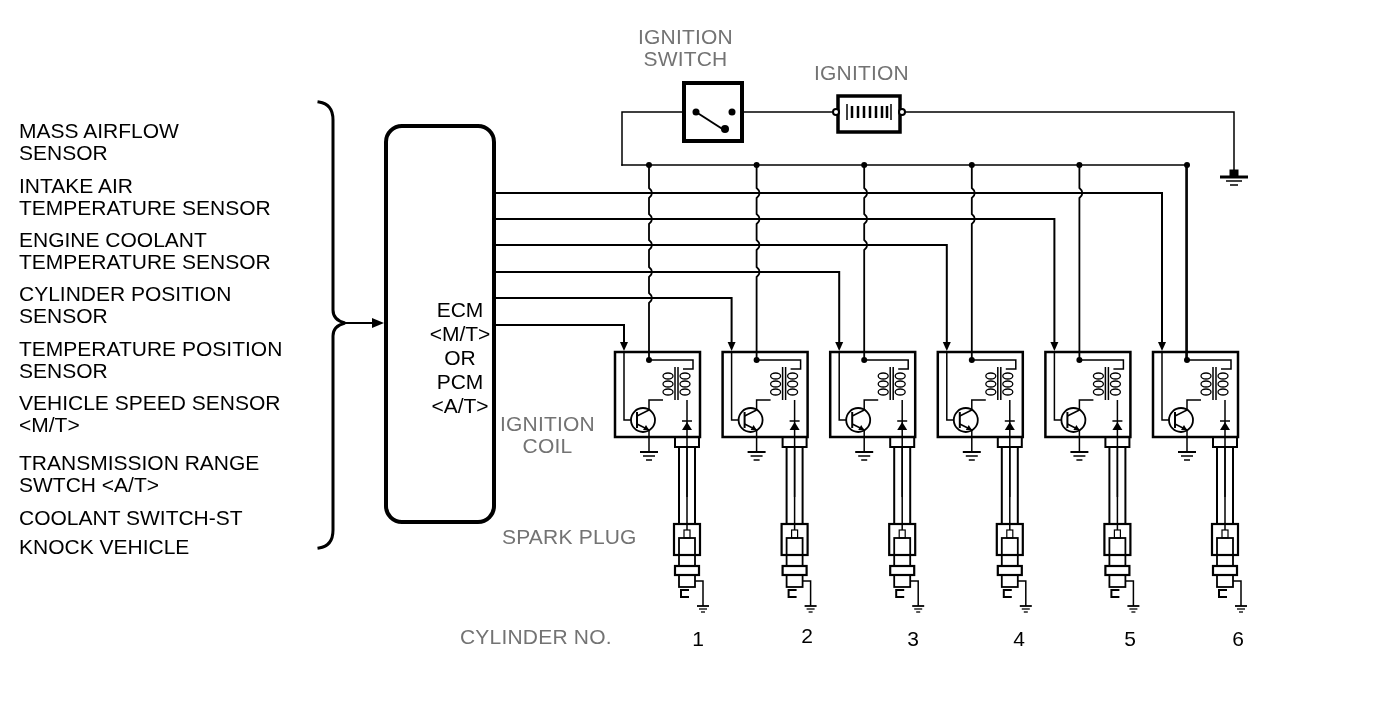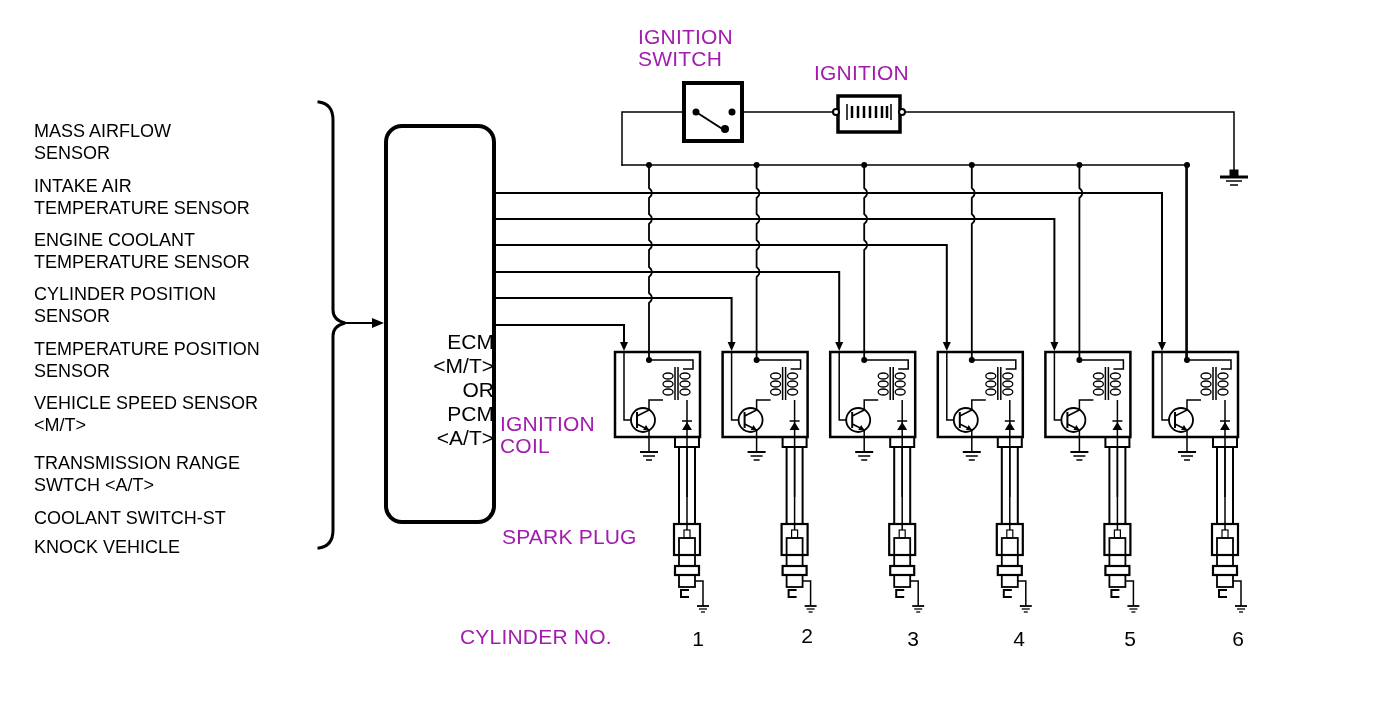--- a/index.html
+++ b/index.html
@@ -1,20 +1,20 @@
 <!DOCTYPE html>
 <html><head>
 <meta charset="utf-8">
 <style>
   html, body { margin: 0; padding: 0; background: #ffffff; }
   body { width: 1392px; height: 718px; position: relative; overflow: hidden; font-family: "Liberation Sans", sans-serif; color: #000; }
   #diagram { position: absolute; left: 0; top: 0; }
-  .lbl { position: absolute; font-family: "Liberation Sans", sans-serif; font-size: 21px; line-height: 22px; color: #a21caf; white-space: pre; letter-spacing: 0.2px; }
-  .sensor { position: absolute; left: 34px; font-size: 18px; line-height: 22px; white-space: pre; }
-  .ecm-text { position: absolute; left: 386px; width: 108px; text-align: right; font-size: 21px; line-height: 24px; white-space: pre; margin-top: 32px; }
+  .lbl { position: absolute; font-family: "Liberation Sans", sans-serif; font-size: 21px; line-height: 22px; color: #737373; white-space: pre; letter-spacing: 0.2px; text-align: center; }
+  .sensor { position: absolute; left: 19px; font-size: 21px; line-height: 22px; white-space: pre; }
+  .ecm-text { position: absolute; left: 406px; width: 108px; text-align: center; font-size: 21px; line-height: 24px; white-space: pre; }
   .cyl-num { position: absolute; font-size: 21px; width: 20px; text-align: center; }
   .code { position: absolute; right: 20px; top: 688px; font-size: 18px; font-weight: bold; letter-spacing: -0.5px; margin-top: 26px; }
 </style>
 </head>
 <body>
 
 <svg id="diagram" width="1392" height="718" viewBox="0 0 1392 718" xmlns="http://www.w3.org/2000/svg">
   <g fill="none" stroke="#000" stroke-linecap="square">
 
     <path d="M319,102 Q333,104 333,120 L333,310 Q333,320 345,323 Q333,326 333,336 L333,530 Q333,546 319,548" stroke-width="3"></path>

